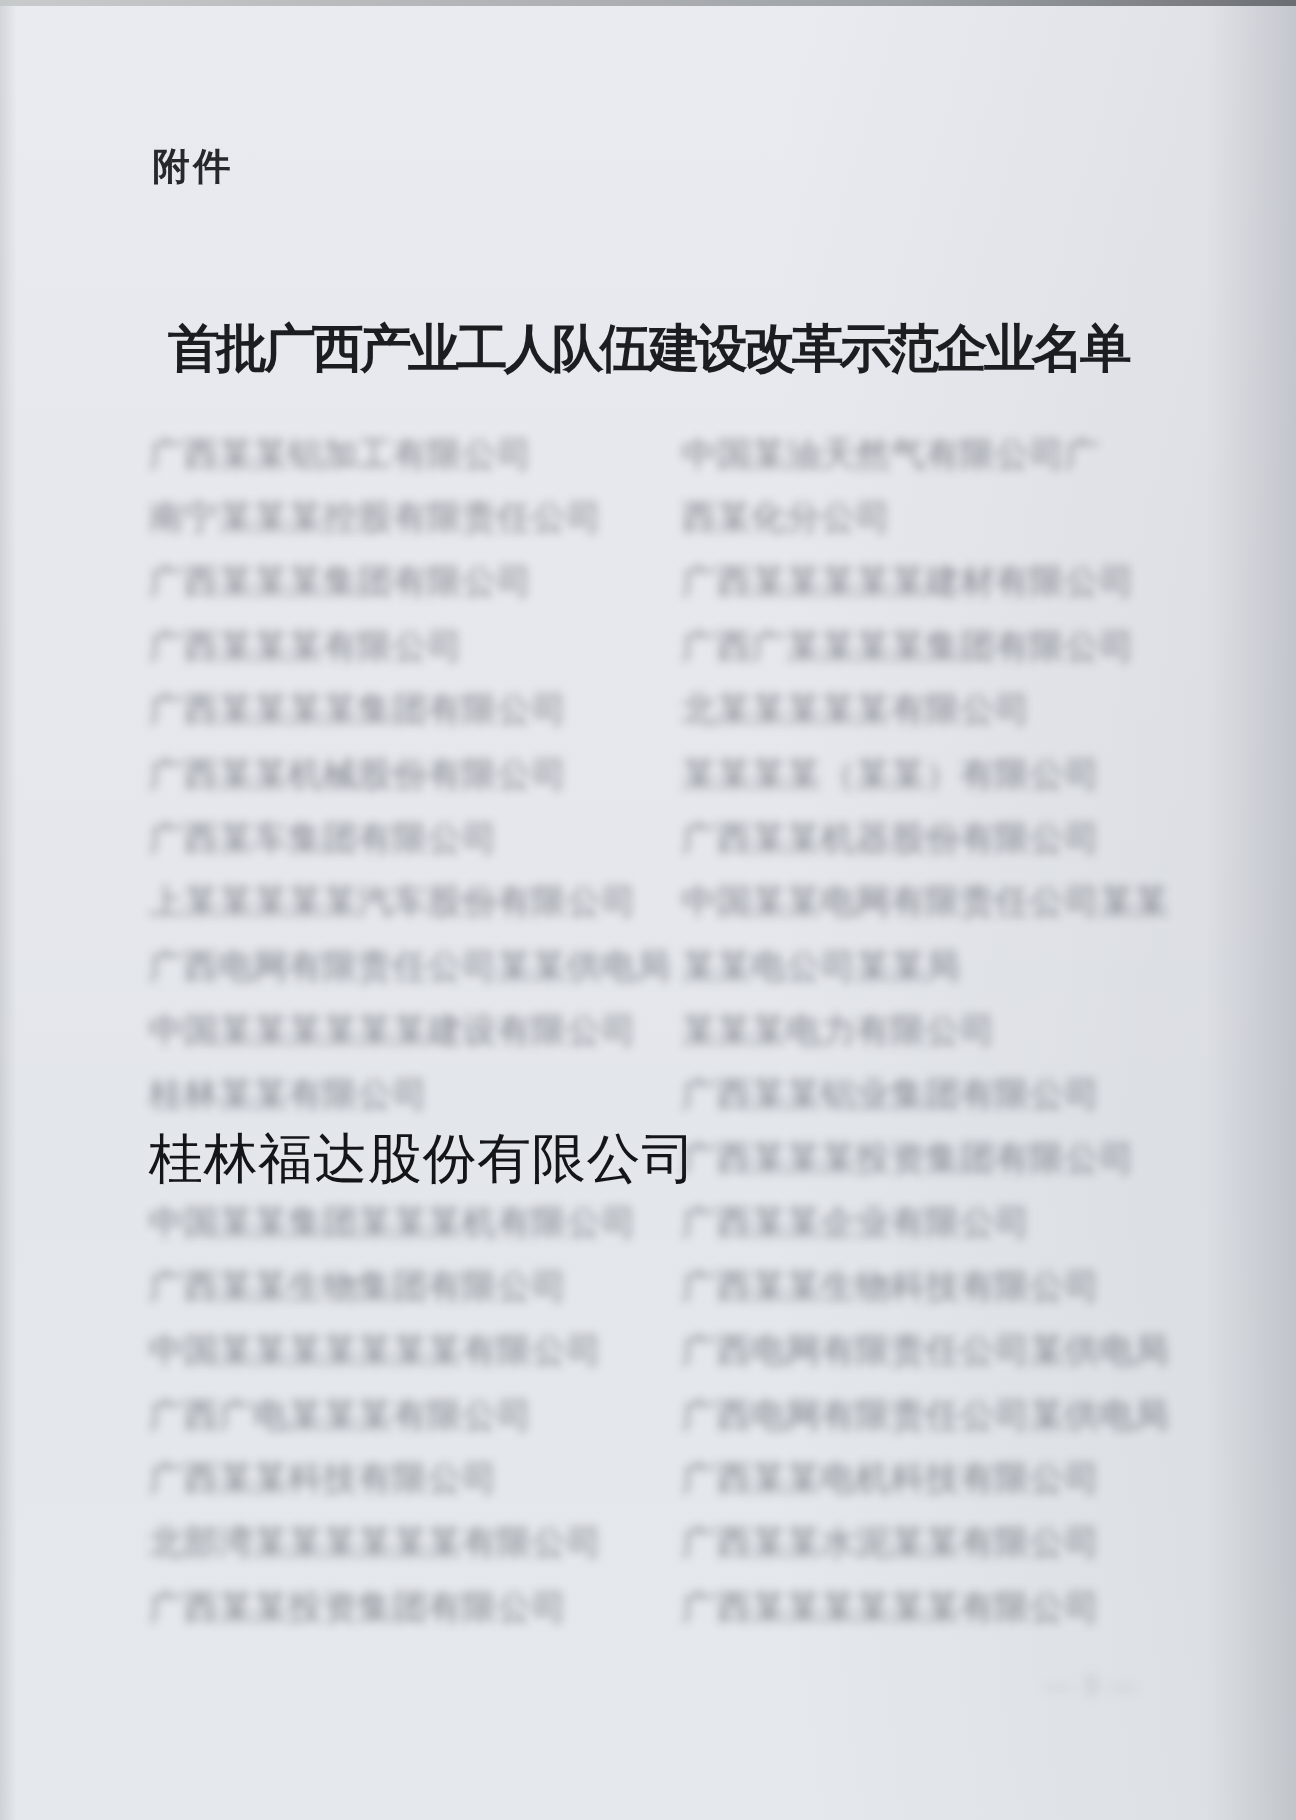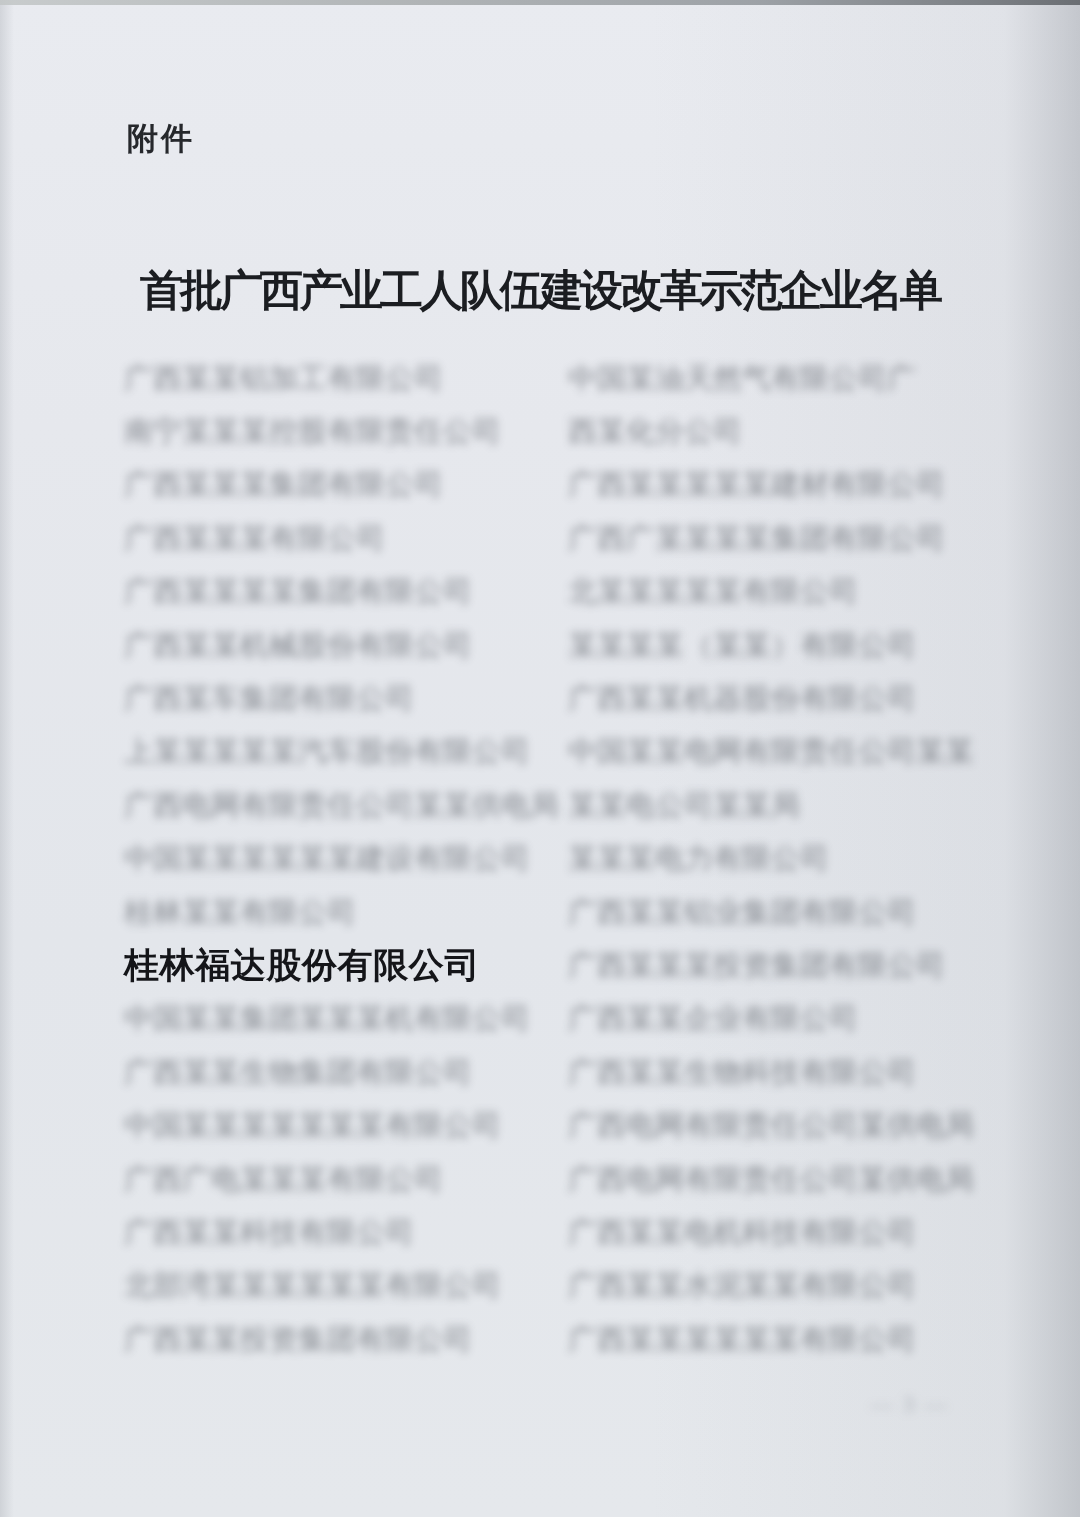--- a/index.html
+++ b/index.html
@@ -39,21 +39,21 @@
     position:absolute;top:352px;margin:0;padding:0;list-style:none;
   }
   #col-left{left:124px;}
   #col-right{left:568px;}
   .row{
     height:53.4px;display:flex;align-items:center;
     font-size:29px;color:#41464e;letter-spacing:0px;white-space:nowrap;
   }
   .row.blurred{filter:blur(4px);opacity:.6;}
   .row.highlight{
-    font-size:35px;font-weight:700;color:#141519;letter-spacing:0.6px;
+    font-size:45px;font-weight:400;color:#141519;letter-spacing:0.6px;
     filter:none;opacity:1;
   }
   .page-number{
     position:absolute;left:870px;top:1392px;
     font-size:23px;color:#7d838c;letter-spacing:2px;
     filter:blur(5px);opacity:.55;
   }
 </style>
 </head>
 <body>

